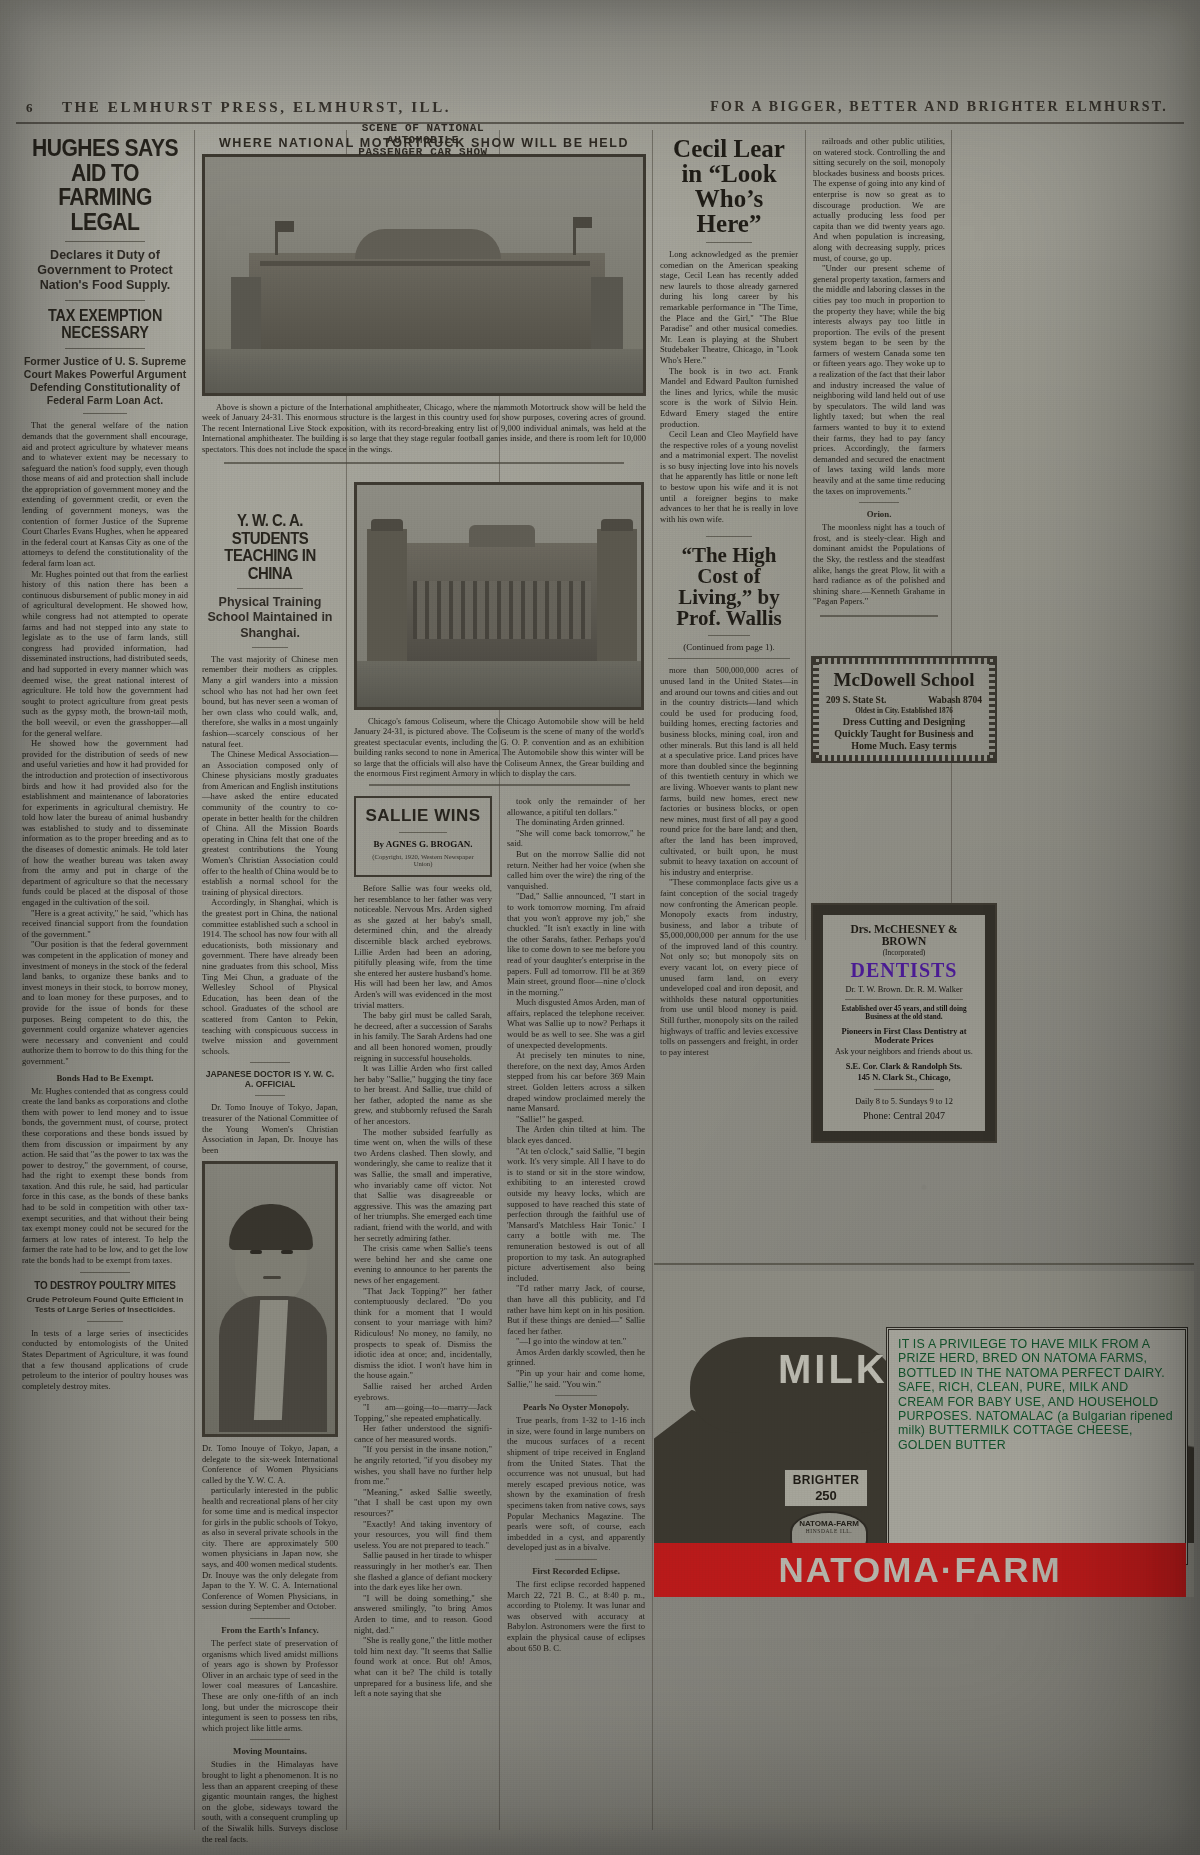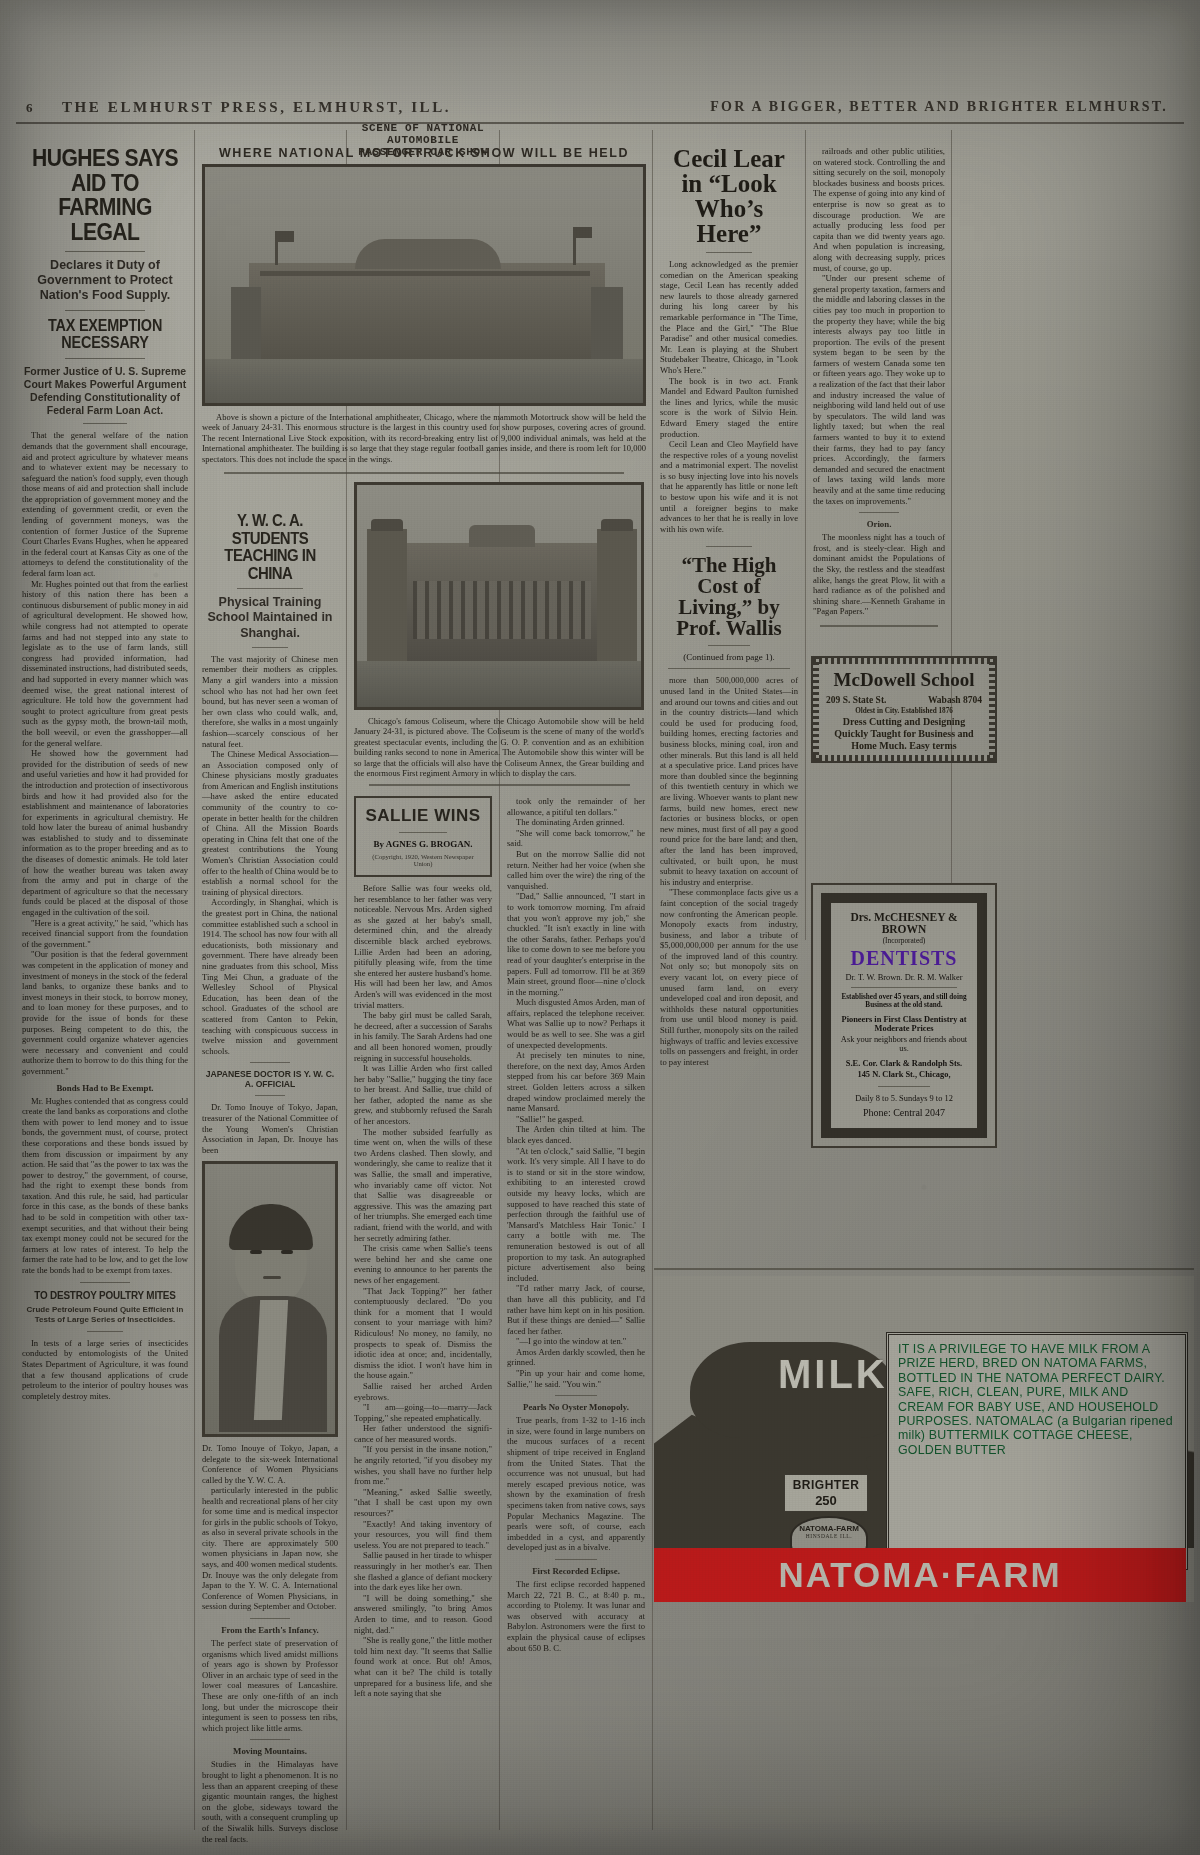--- a/index.html
+++ b/index.html
@@ -41,21 +41,21 @@
   
   .masthead{
     position:absolute;left:0;top:0;width:1168px;height:30px;
   }
   .mh-folio{position:absolute;left:10px;top:4px;font-size:13px;font-weight:700;letter-spacing:.5px;color:#3b3730;}
   .mh-left{position:absolute;left:46px;top:3px;font-size:15px;letter-spacing:2.6px;font-weight:700;color:#3a362f;}
   .mh-right{position:absolute;right:16px;top:3px;font-size:14px;letter-spacing:2.2px;font-weight:700;color:#3a362f;}
   .rule-top{position:absolute;left:0;top:26px;width:1168px;height:2px;background:#4a463d;opacity:.75;}
 
   
-  .col{position:absolute;top:50px;}
+  .col{position:absolute;top:40px;}
   .vrule{position:absolute;top:34px;width:1px;background:#57534a;opacity:.62;}
 
   h1.deck{
     font-family:"Liberation Sans", sans-serif;
     font-weight:700;font-size:24px;line-height:1.03;letter-spacing:-.6px;
     margin:0 0 4px 0;text-align:center;color:#2a2720;
     transform:scaleX(.88);transform-origin:center;
   }
   .subdeck{
     font-family:"Liberation Sans", sans-serif;font-weight:700;
@@ -126,21 +126,21 @@
       repeating-linear-gradient(90deg,#3b3831 0 3px,transparent 3px 6px) bottom/100% 6px no-repeat,
       repeating-linear-gradient(0deg,#3b3831 0 3px,transparent 3px 6px) left/6px 100% no-repeat,
       repeating-linear-gradient(0deg,#3b3831 0 3px,transparent 3px 6px) right/6px 100% no-repeat;
   }
   .greekinner{background:transparent;padding:6px 10px;}
   .ad-school-name{font-family:"Liberation Serif",serif;font-weight:700;font-size:19px;text-align:center;margin:2px 0 3px;color:#221f19;}
   .ad-row{font-size:9.5px;font-weight:700;text-align:center;margin:1px 0;color:#272319;}
   .ad-row.sm{font-size:7.2px;font-weight:700;}
   .ad-row.md{font-size:10px;font-weight:700;}
 
-  .dentbox{border:2px solid #3f3b33;background:#8f8e85;padding:8px;}
+  .dentbox{border:2px solid #3f3b33;background:#8f8e85;padding:0;margin-top:20px;}
   .dentinner{border:10px solid #35322b;padding:8px 7px;background:#97968d;}
   .dent-name{font-weight:700;font-size:11.5px;text-align:center;margin:0 0 1px;color:#201d17;}
   .dent-inc{font-size:7.4px;text-align:center;margin:1px 0 2px;}
   .dent-big{font-weight:700;font-size:20px;letter-spacing:1px;text-align:center;margin:2px 0 3px;color:#4c1d95;}
   .dent-line{font-size:8.4px;text-align:center;margin:2px 0;}
   .dent-line.b{font-weight:700;}
   .dent-line.tiny{font-size:7.2px;}
 
   
   .milkad{border:none;background:#8c8b82;position:relative;overflow:hidden;}

